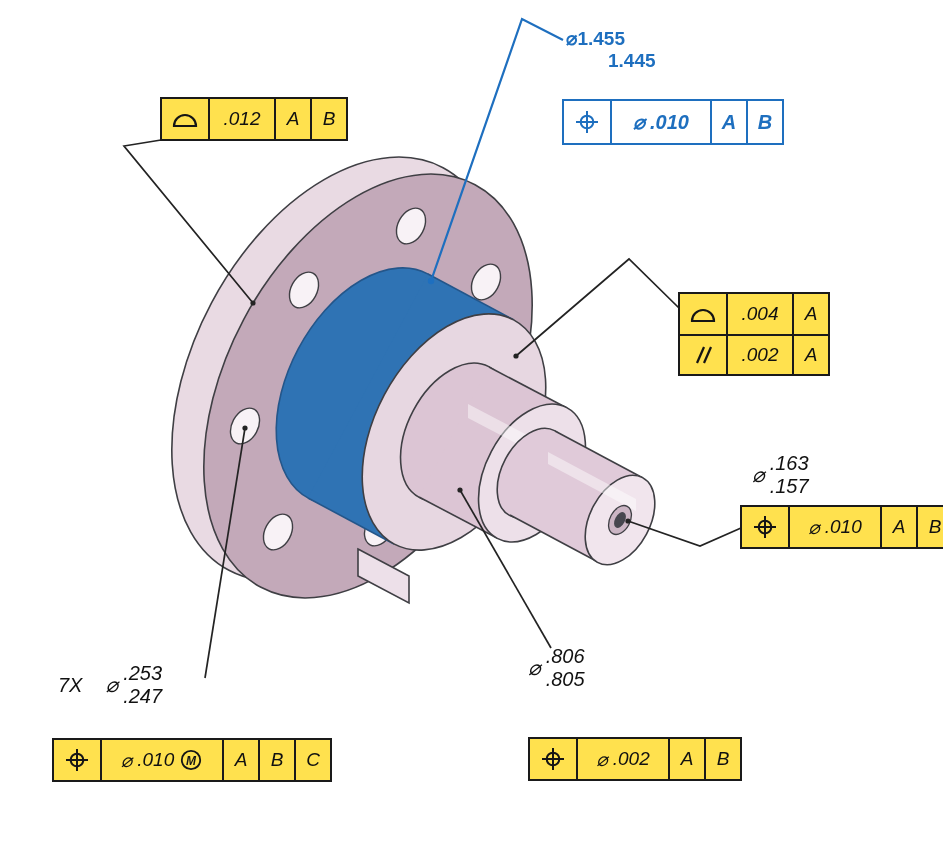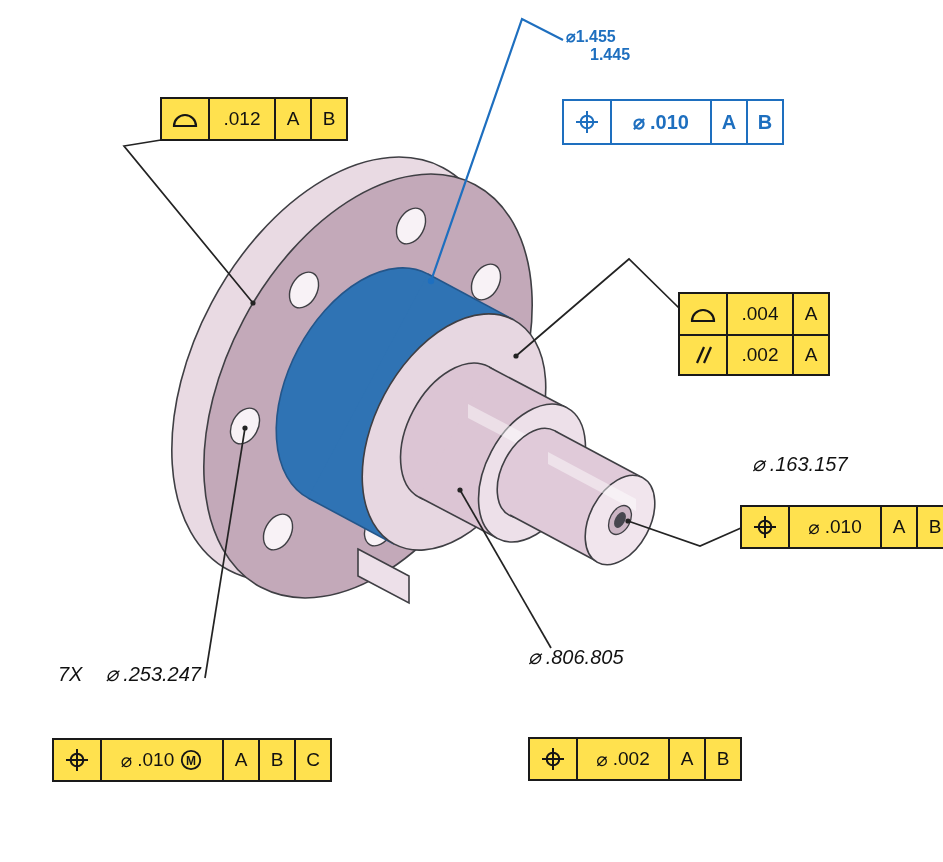--- a/index.html
+++ b/index.html
@@ -2,21 +2,21 @@
 <html><head>
 <meta charset="utf-8">
 <style>
   html,body{margin:0;padding:0;background:#fff;}
   #stage{position:relative;width:943px;height:862px;background:#fff;overflow:hidden;
          font-family:"Liberation Sans",sans-serif;color:#111;}
   .part-svg{position:absolute;left:0;top:0;}
 
   
   .fcf{position:absolute;display:flex;align-items:center;background:#FFE14E;
-       border:2.5px solid #1a1a1a;box-sizing:border-box;}
+       border:2.5px solid #1a1a1a;box-sizing:border-box;font-style:italic;}
   .fcf .cell{display:flex;align-items:center;justify-content:center;gap:5px;
        height:40px;font-size:19px;color:#111;box-sizing:border-box;}
   .fcf .cell + .cell{border-left:2.5px solid #1a1a1a;}
   .c-sym{width:46px;} .c-val{width:66px;} .c-dat{width:36px;}
   .c-val2{width:92px;} .c-val3{width:122px;} .c-valb{width:100px;}
 
   .fcf.blue{background:#fff;border-color:#1E6FBF;}
   .fcf.blue .cell{color:#1E6FBF;font-weight:bold;height:42px;font-size:20px;}
   .fcf.blue .cell + .cell{border-left-color:#1E6FBF;}
 
@@ -25,25 +25,25 @@
   .fcf.multi .row + .row .cell{border-top:2.5px solid #1a1a1a;}
   .fcf.multi .cell + .cell{border-left:2.5px solid #1a1a1a;}
 
   .sym-svg{display:block;}
 
   
   .dim{position:absolute;display:flex;align-items:center;gap:5px;
        font-size:20px;font-style:italic;color:#111;}
   .dim .dia{font-size:21px;}
   .dim .count{margin-right:18px;}
-  .limits{display:flex;flex-direction:row;line-height:1.15;justify-content:flex-end;}
+  .limits{display:flex;flex-direction:column;line-height:1.15;justify-content:flex-end;}
   .limits span{display:block;}
 
-  .bore-dim{position:absolute;color:#1E6FBF;font-weight:bold;font-size:16px;line-height:1.15;}
-  .bore-dim .l2{margin-left:24px;}
+  .bore-dim{position:absolute;color:#1E6FBF;font-weight:bold;font-size:19px;line-height:1.15;}
+  .bore-dim .l2{margin-left:42px;}
 </style>
 </head>
 <body>
 
 <div id="stage">
 
   <svg class="part-svg" width="943" height="862" viewBox="0 0 943 862">
     <g stroke="#3F3F44" stroke-width="1.6">
 
       <ellipse cx="336" cy="369" rx="141" ry="228" transform="rotate(28 336 369)" fill="#E9DAE3"></ellipse>

